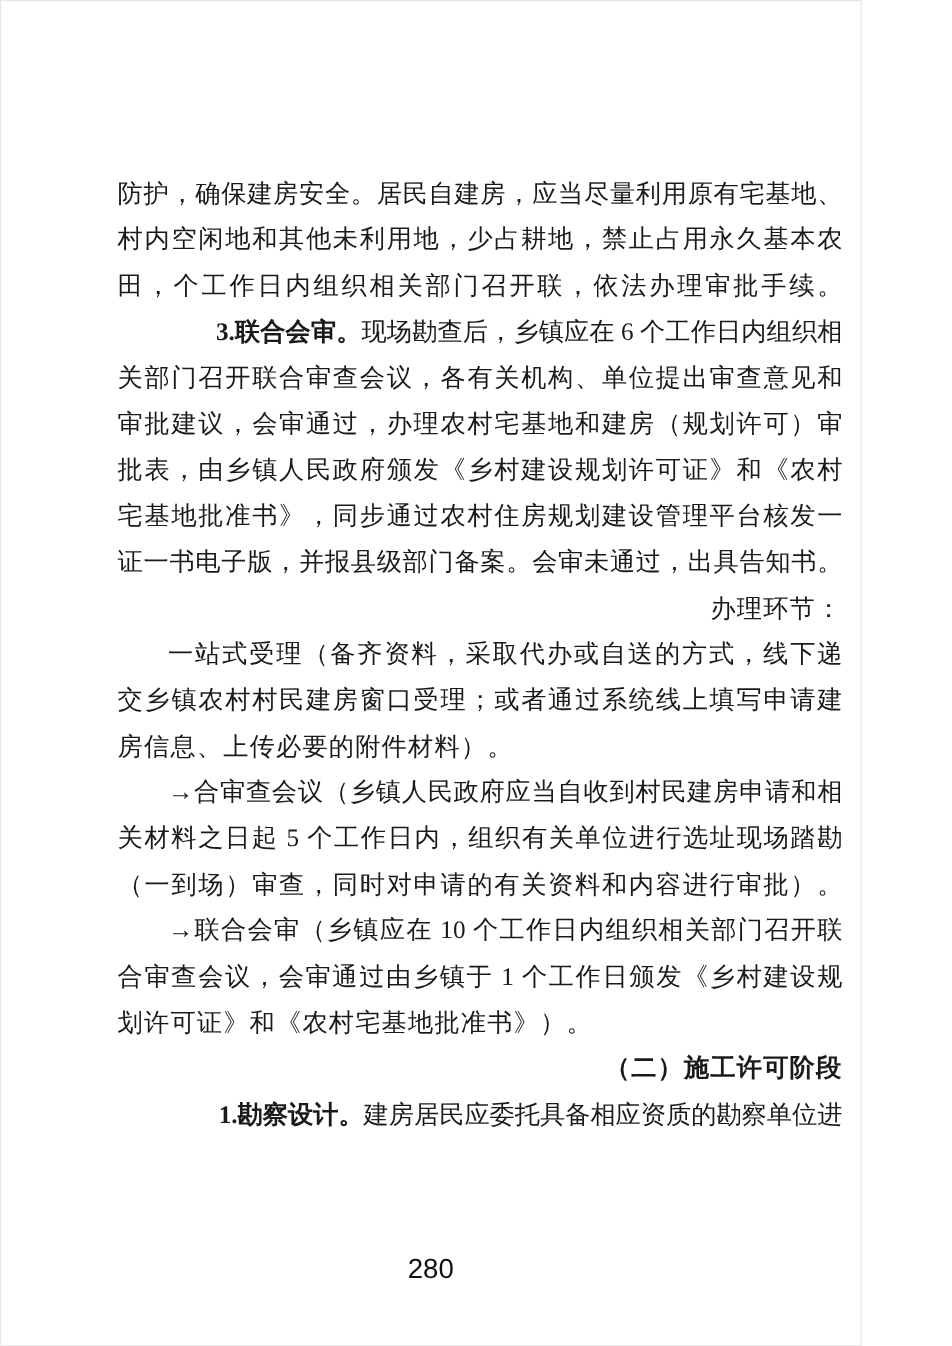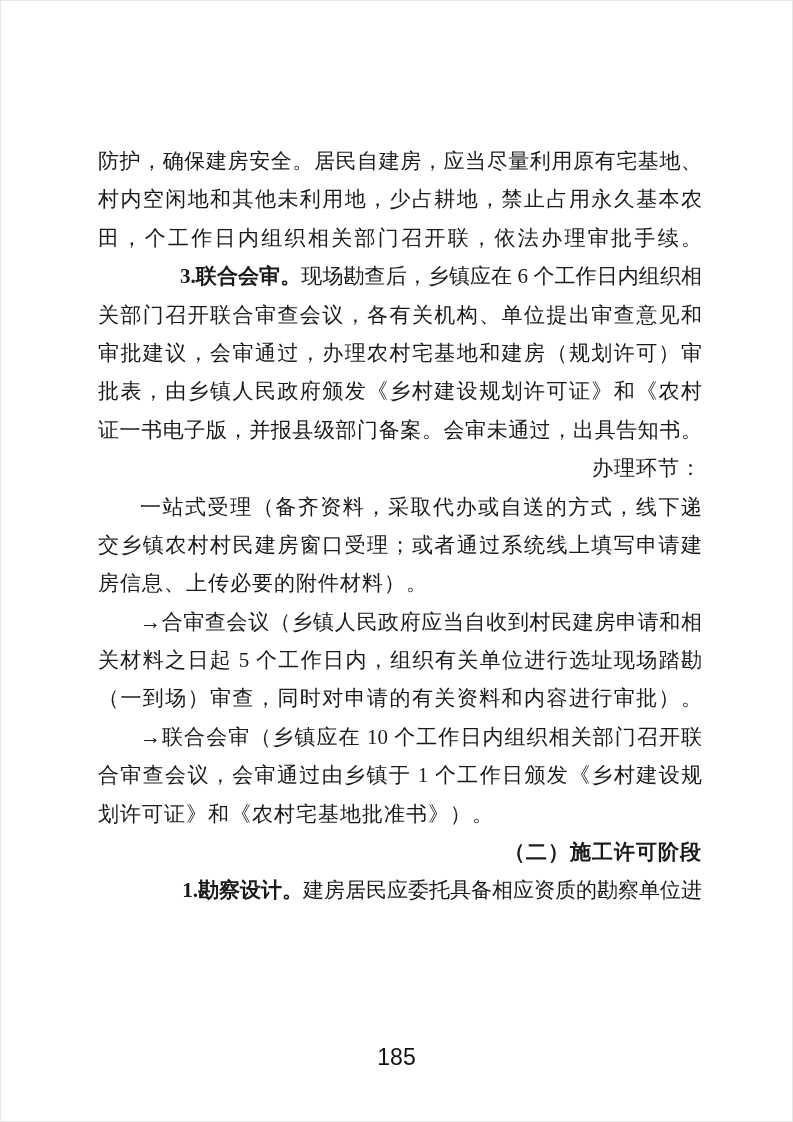--- a/index.html
+++ b/index.html
@@ -2,21 +2,21 @@
 <html><head>
 <meta charset="utf-8">
 <style>
   html, body {
     margin: 0;
     padding: 0;
     background: #ffffff;
   }
   .page {
     position: relative;
-    width: 793px;
+    width: 718px;
     height: 1122px;
     background: #ffffff;
     box-sizing: border-box;
     border: 1px solid #e6e6e6;
     overflow: hidden;
     font-family: "Liberation Serif", serif;
   }
   .text-block {
     position: absolute;
     left: 97px;
@@ -71,20 +71,21 @@
       <div class="paragraph">
         <div class="line justify"><span>防护，确保建房安全。居民自建房，应当尽量利用原有宅基地、</span></div>
         <div class="line justify"><span>村内空闲地和其他未利用地，少占耕地，禁止占用永久基本农</span></div>
         <div class="line justify"><span>田，个工作日内组织相关部门召开联，依法办理审批手续。</span></div>
       </div>
       <div class="paragraph">
         <div class="line justify indent"><span class="bold">3.联合会审。</span><span>现场勘查后，乡镇应在 6 个工作日内组织相</span></div>
         <div class="line justify"><span>关部门召开联合审查会议，各有关机构、单位提出审查意见和</span></div>
         <div class="line justify"><span>审批建议，会审通过，办理农村宅基地和建房（规划许可）审</span></div>
         <div class="line justify"><span>批表，由乡镇人民政府颁发《乡村建设规划许可证》和《农村</span></div>
+        <div class="line justify"><span>宅基地批准书》，同步通过农村住房规划建设管理平台核发一</span></div>
         <div class="line justify"><span>证一书电子版，并报县级部门备案。会审未通过，出具告知书。</span></div>
       </div>
       <div class="paragraph">
         <div class="line indent"><span>办理环节：</span></div>
       </div>
       <div class="paragraph">
         <div class="line justify indent"><span>一站式受理（备齐资料，采取代办或自送的方式，线下递</span></div>
         <div class="line justify"><span>交乡镇农村村民建房窗口受理；或者通过系统线上填写申请建</span></div>
         <div class="line"><span>房信息、上传必要的附件材料）。</span></div>
       </div>
@@ -98,14 +99,14 @@
         <div class="line justify"><span>合审查会议，会审通过由乡镇于 1 个工作日颁发《乡村建设规</span></div>
         <div class="line"><span>划许可证》和《农村宅基地批准书》）。</span></div>
       </div>
       <div class="paragraph">
         <div class="line indent"><span class="bold">（二）施工许可阶段</span></div>
       </div>
       <div class="paragraph">
         <div class="line justify indent"><span class="bold">1.勘察设计。</span><span>建房居民应委托具备相应资质的勘察单位进行</span></div>
       </div>
     </div>
-  <div class="page-number">185</div>
+  <div class="page-number">280</div>
 </div>
 
 </body></html>

